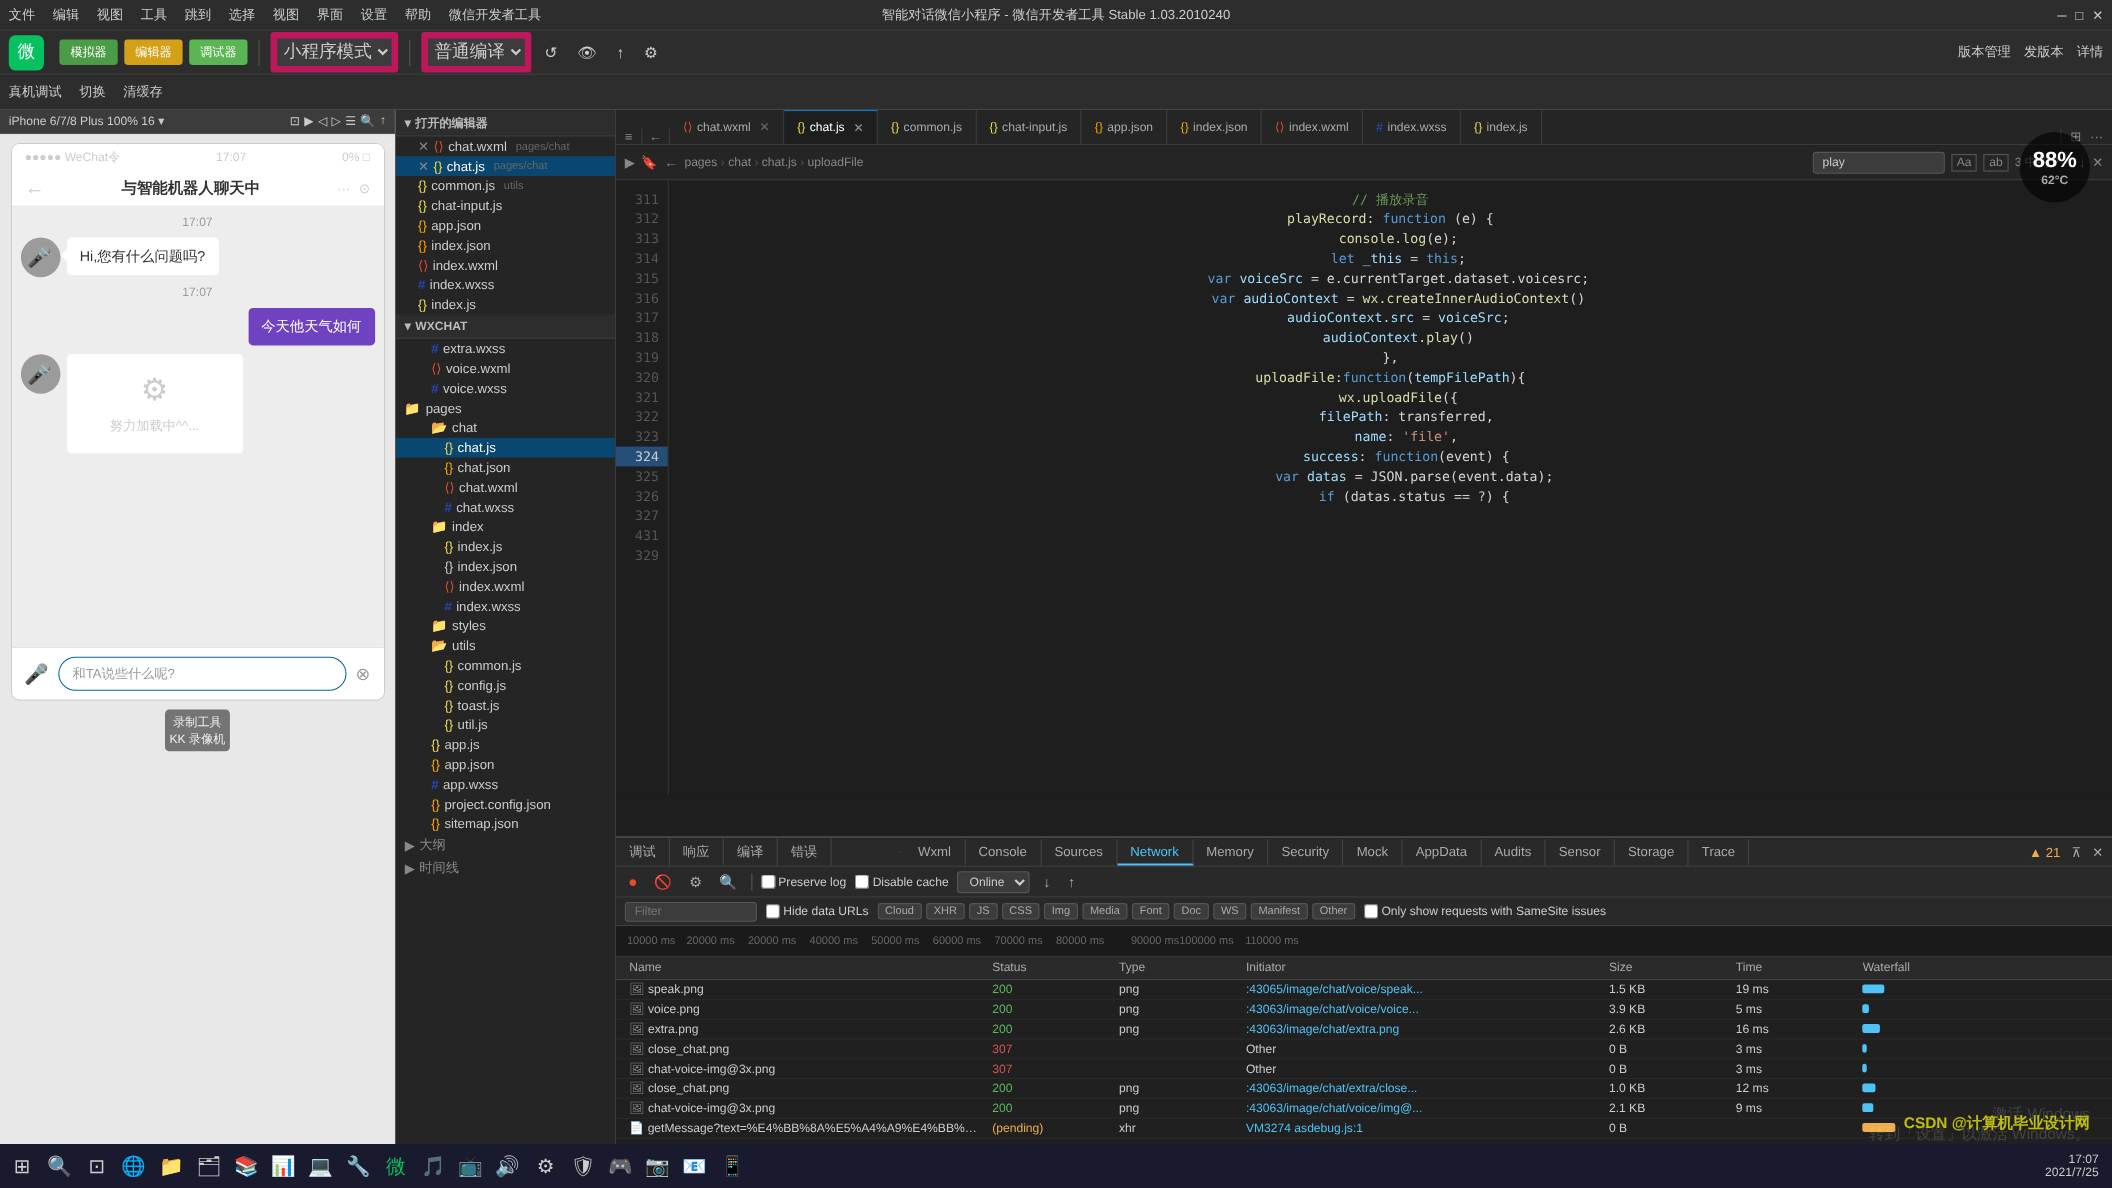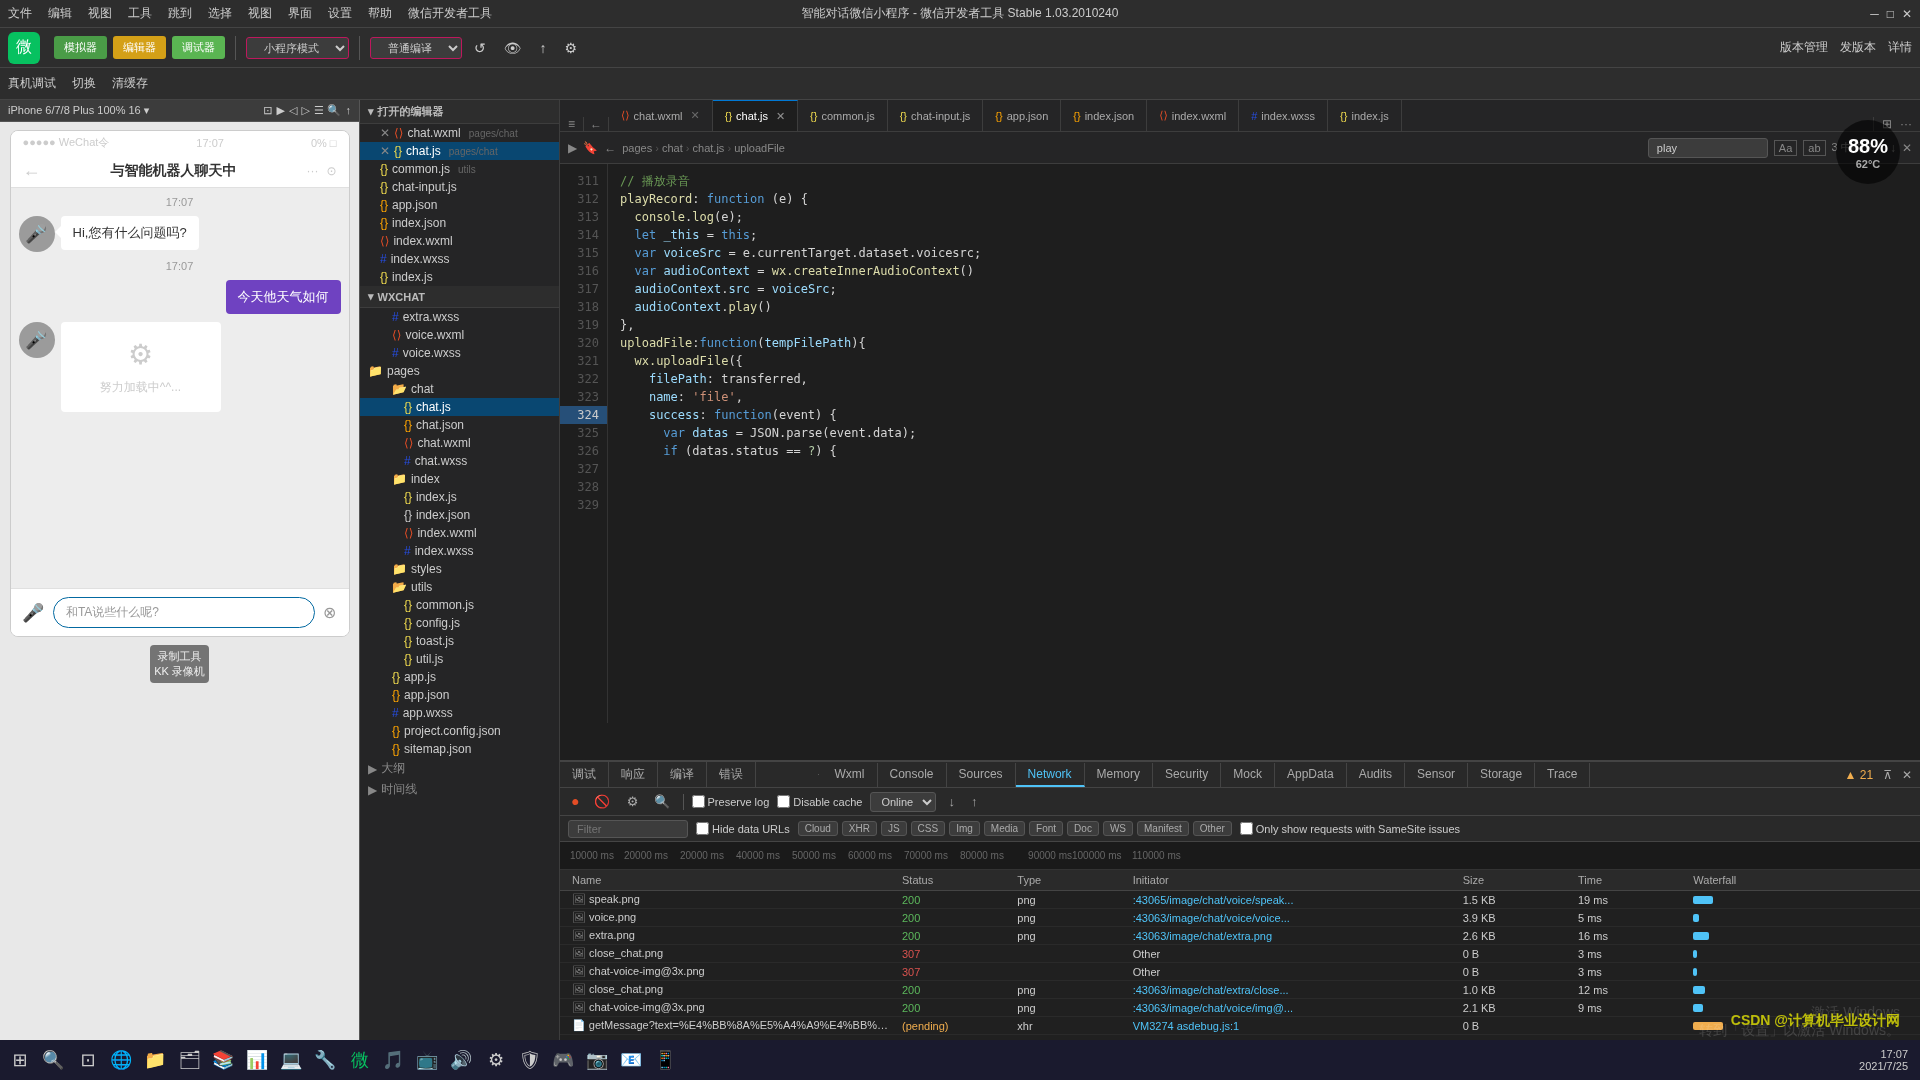--- a/index.html
+++ b/index.html
@@ -9,21 +9,21 @@
     .menu-bar { height: 28px; background: #2d2d2d; display: flex; align-items: center; padding: 0 8px; gap: 16px; color: #ccc; font-size: 12px; border-bottom: 1px solid #444; }
     .menu-bar span { cursor: pointer; }
     .app-title { position: absolute; left: 50%; transform: translateX(-50%); font-size: 12px; color: #ccc; }
 
     
     .toolbar { height: 40px; background: #2d2d2d; display: flex; align-items: center; padding: 0 8px; gap: 6px; border-bottom: 1px solid #444; }
     .toolbar-btn { background: #4a9c47; color: white; border: none; padding: 4px 10px; border-radius: 3px; font-size: 11px; cursor: pointer; }
     .toolbar-btn.orange { background: #d4a017; }
     .toolbar-btn.green2 { background: #5ab552; }
     .toolbar-sep { width: 1px; height: 24px; background: #555; margin: 0 4px; }
-    .mode-select { background: #3c3c3c; color: #ccc; border: 1px solid #be185d; padding: 3px 13px; font-size: 11px; border-radius: 3px; }
+    .mode-select { background: #3c3c3c; color: #ccc; border: 6px solid #be185d; padding: 3px 2px; font-size: 16px; border-radius: 3px; }
     .icon-btn { background: none; border: none; color: #ccc; cursor: pointer; font-size: 14px; padding: 2px 6px; }
 
     
     .sec-toolbar { height: 32px; background: #2d2d2d; display: flex; align-items: center; padding: 0 8px; gap: 16px; border-bottom: 1px solid #444; font-size: 12px; color: #ccc; }
     .sec-toolbar span { cursor: pointer; }
 
     
     .main-layout { display: flex; height: calc(1080px - 100px); }
 
     
@@ -65,21 +65,21 @@
     .editor-tabs { height: 32px; background: #252526; display: flex; align-items: flex-end; border-bottom: 1px solid #3d3d3d; overflow-x: auto; }
     .editor-tab { padding: 6px 12px; font-size: 11px; color: #aaa; cursor: pointer; border-right: 1px solid #3d3d3d; display: flex; align-items: center; gap: 4px; white-space: nowrap; height: 100%; }
     .editor-tab.active { background: #1e1e1e; color: white; border-top: 1px solid #0078d4; }
     .editor-tab .close { margin-left: 4px; opacity: 0.5; }
 
     
     .code-area { flex: 1; background: #1e1e1e; overflow: auto; display: flex; }
     .line-numbers { padding: 8px 0; background: #1e1e1e; min-width: 48px; text-align: right; color: #555; font-size: 12px; font-family: 'Consolas', monospace; user-select: none; border-right: 1px solid #333; }
     .line-numbers div { padding: 0 8px; line-height: 18px; }
     .code-content { flex: 1; padding: 8px 12px; font-family: 'Consolas', monospace; font-size: 12px; line-height: 18px; overflow: auto; }
-    .code-line { white-space: pre; }
+    .code-line { white-space: pre; text-align: center; }
     .kw { color: #569cd6; }
     .fn { color: #dcdcaa; }
     .str { color: #ce9178; }
     .num { color: #b5cea8; }
     .cmt { color: #6a9955; }
     .prop { color: #9cdcfe; }
     .punc { color: #d4d4d4; }
     .highlight-line { background: #264f78; }
 
     
@@ -523,21 +523,21 @@
           <div>318</div>
           <div>319</div>
           <div>320</div>
           <div>321</div>
           <div>322</div>
           <div>323</div>
           <div style="background:#264f78; color:#ccc;">324</div>
           <div>325</div>
           <div>326</div>
           <div>327</div>
-          <div>328</div>
+          <div>431</div>
           <div>329</div>
         </div>
         <div class="code-content">
           <div class="code-line"><span class="cmt">// 播放录音</span></div>
           <div class="code-line"><span class="fn">playRecord</span><span class="punc">: </span><span class="kw">function</span> <span class="punc">(e) {</span></div>
           <div class="code-line">  <span class="fn">console</span><span class="punc">.</span><span class="fn">log</span><span class="punc">(e);</span></div>
           <div class="code-line">  <span class="kw">let</span> <span class="prop">_this</span> <span class="punc">= </span><span class="kw">this</span><span class="punc">;</span></div>
           <div class="code-line">  <span class="kw">var</span> <span class="prop">voiceSrc</span> <span class="punc">= e.currentTarget.dataset.voicesrc;</span></div>
           <div class="code-line">  <span class="kw">var</span> <span class="prop">audioContext</span> <span class="punc">= </span><span class="fn">wx.createInnerAudioContext</span><span class="punc">()</span></div>
           <div class="code-line">  <span class="prop">audioContext</span><span class="punc">.</span><span class="prop">src</span> <span class="punc">= </span><span class="prop">voiceSrc</span><span class="punc">;</span></div>

